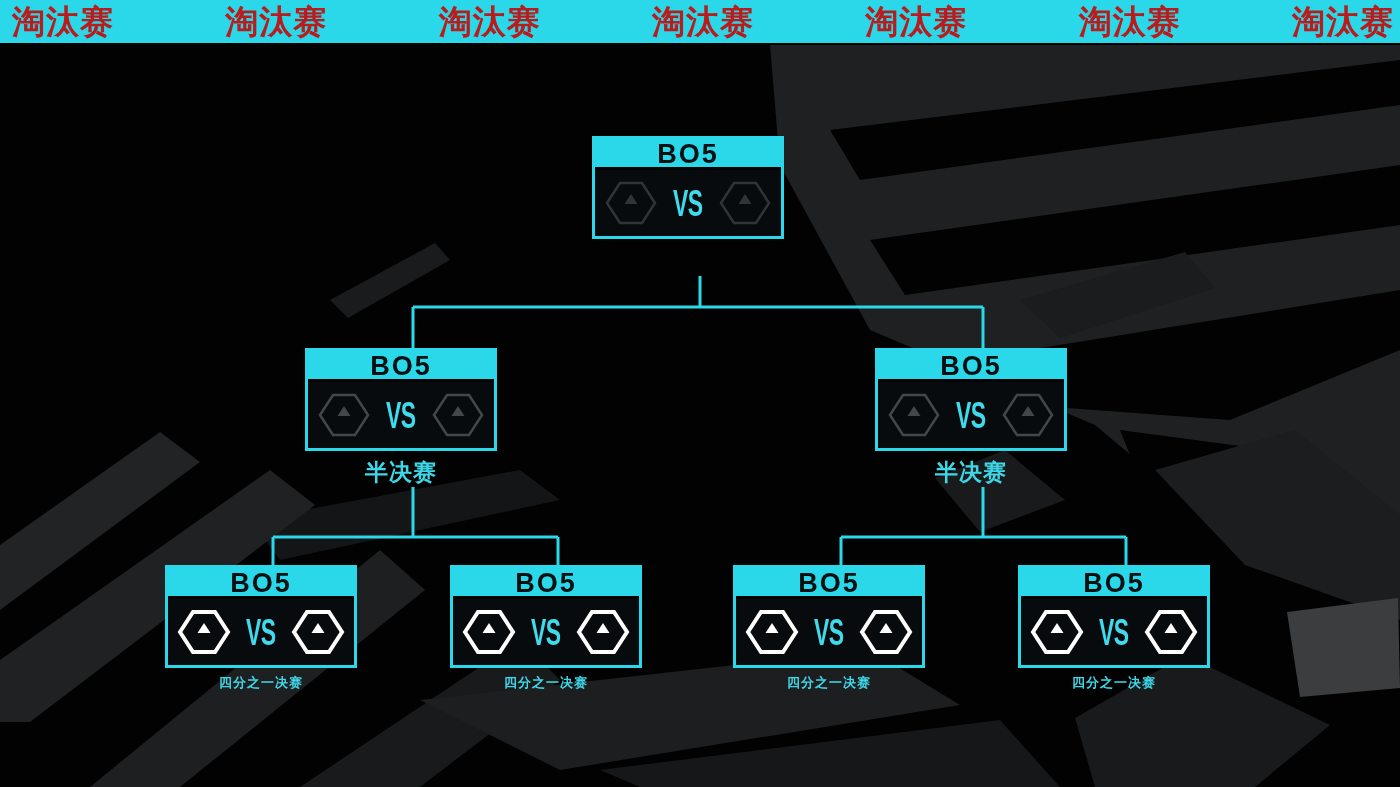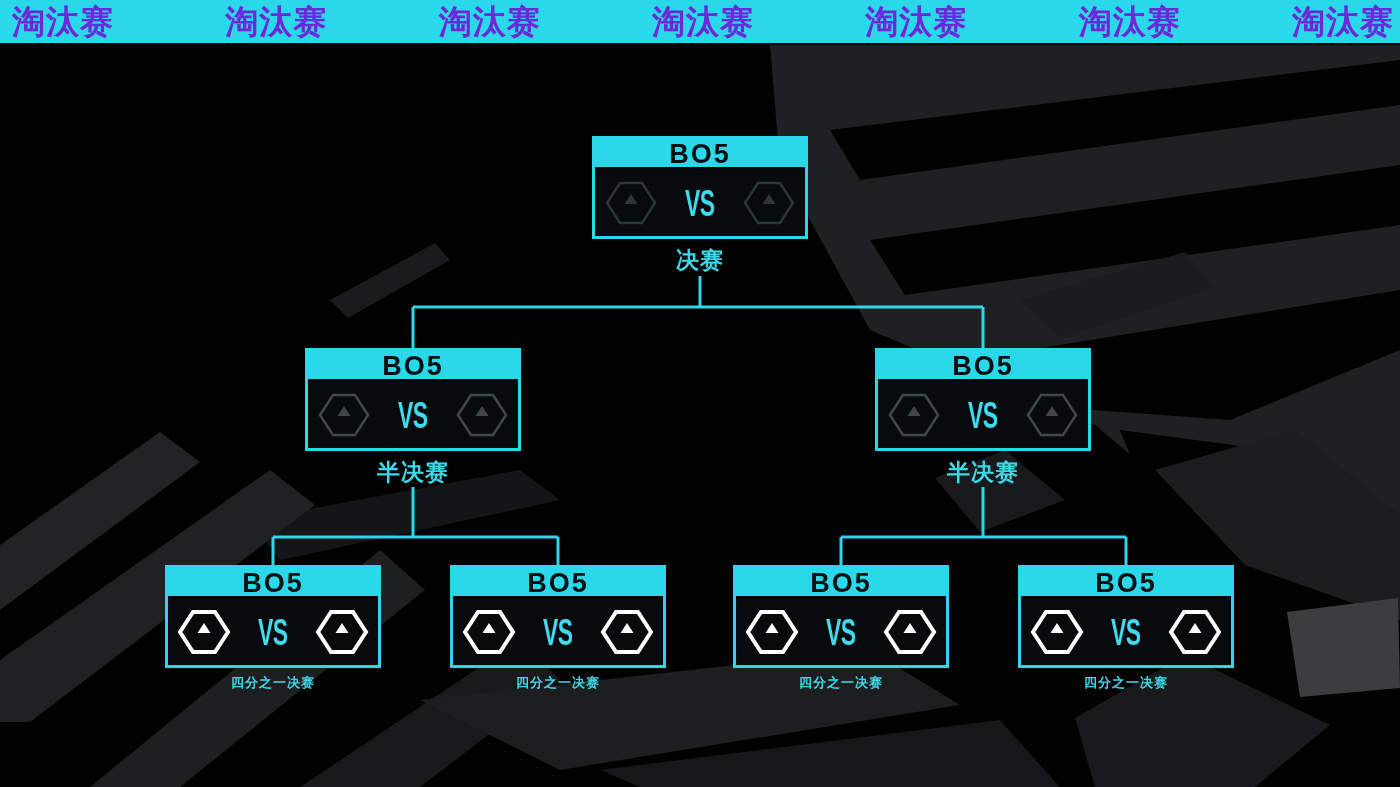--- a/index.html
+++ b/index.html
@@ -19,26 +19,26 @@
   svg.connectors{position:absolute;left:0;top:0;width:1400px;height:787px;pointer-events:none;}
 
   
   .banner{
     position:absolute;left:0;top:0;width:1400px;height:43px;
     background:var(--cyan);
     display:flex;justify-content:space-between;align-items:center;
     padding:0 6px 0 12px;
   }
   .banner-item{
-    color:#6d28d9;font-weight:900;font-size:33px;line-height:43px;
+    color:#b91c1c;font-weight:900;font-size:33px;line-height:43px;
     letter-spacing:1px;white-space:nowrap;
   }
 
   
-  .match{position:absolute;width:216px;}
+  .match{position:absolute;width:192px;}
   .match-box{
     border:3px solid var(--cyan);
     background:var(--panel);
   }
   .match-header{
     height:31px;background:var(--cyan);
     border-bottom:3px solid #020404;
     text-align:center;
   }
   .match-header span{
@@ -126,21 +126,20 @@
           </span>
         <span class="vs">VS</span>
         <span class="hex">
             <svg class="hexsvg" viewBox="0 0 54 46">
               <polygon class="outline" points="3,23 16,3 38,3 51,23 38,43 16,43" fill="none" stroke="currentColor" stroke-width="2.5"></polygon>
               <polygon points="27,14 33.5,24 20.5,24" fill="currentColor"></polygon>
             </svg>
           </span>
       </div>
     </div>
-    <div class="match-label">决赛</div>
   </div>
 
   <div class="match sf" style="left:305px;top:348px;">
     <div class="match-box">
       <div class="match-header"><span>BO5</span></div>
       <div class="match-body">
         <span class="hex">
             <svg class="hexsvg" viewBox="0 0 54 46">
               <polygon class="outline" points="3,23 16,3 38,3 51,23 38,43 16,43" fill="none" stroke="currentColor" stroke-width="2.5"></polygon>
               <polygon points="27,14 33.5,24 20.5,24" fill="currentColor"></polygon>

